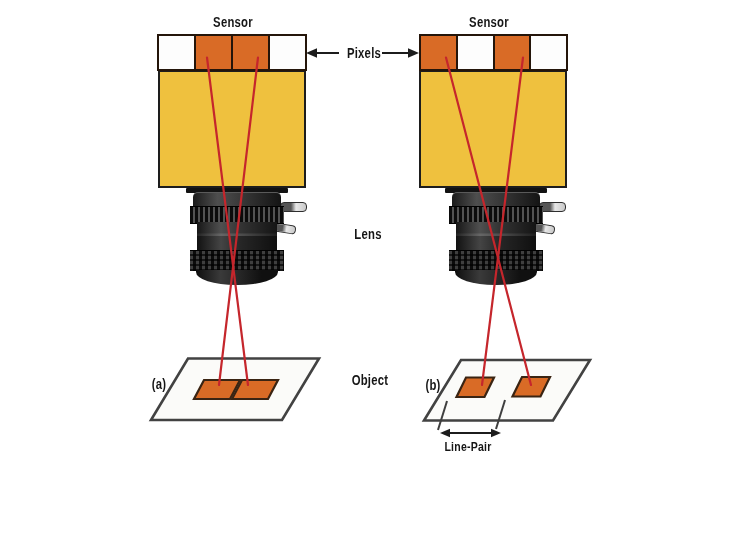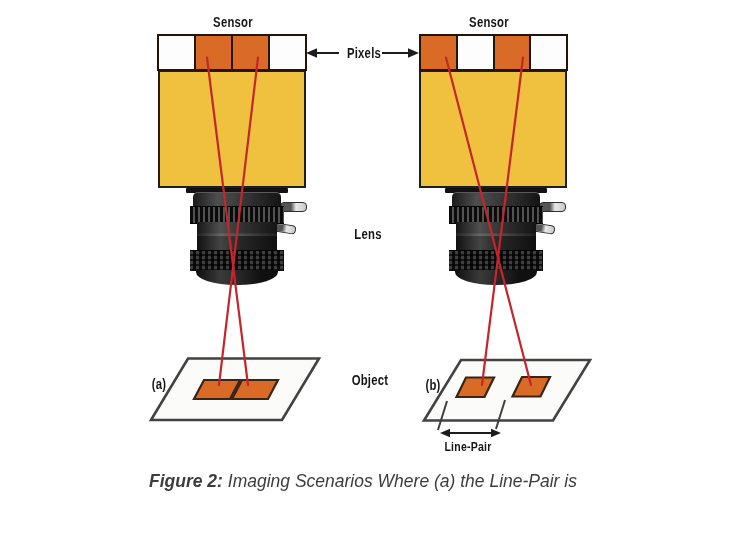--- a/index.html
+++ b/index.html
@@ -141,16 +141,15 @@
   <div class="dlabel" style="left:233px;top:22px;">Sensor</div>
   <div class="dlabel" style="left:489px;top:22px;">Sensor</div>
   <div class="dlabel" style="left:364px;top:53px;">Pixels</div>
   <div class="dlabel" style="left:368px;top:234px;">Lens</div>
   <div class="dlabel" style="left:370px;top:380px;">Object</div>
   <div class="dlabel" style="left:159px;top:384px;">(a)</div>
   <div class="dlabel" style="left:433px;top:385px;">(b)</div>
   <div class="dlabel" style="left:468px;top:446px;font-size:13.5px;">Line-Pair</div>
 
   <div class="caption">
-    <span class="cap-line"><span class="bold">Figure 2:</span><span> Imaging Scenarios Where (a) the Line-Pair is</span></span>
   </div>
 
 </div>
 
 </body></html>

